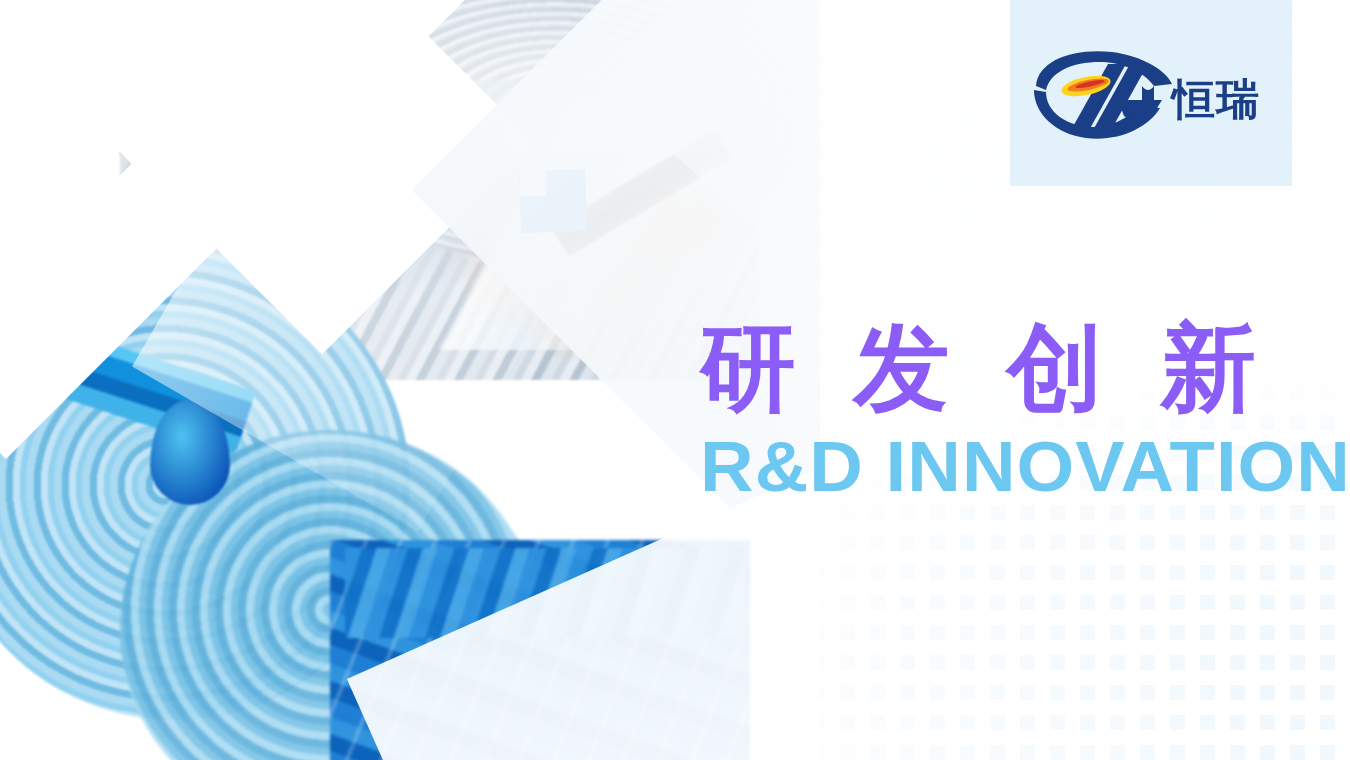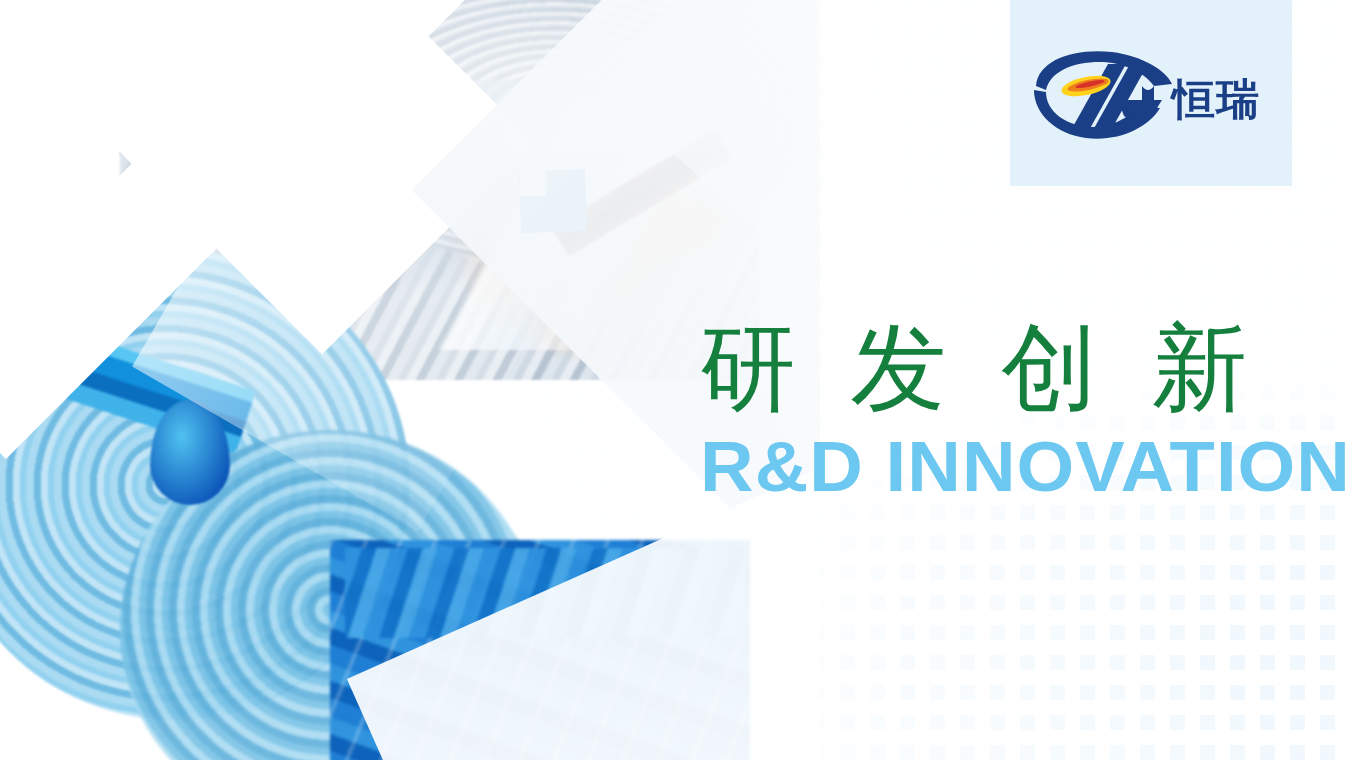--- a/index.html
+++ b/index.html
@@ -127,21 +127,21 @@
   .logo-panel{position:absolute;left:1010px;top:0;width:282px;height:186px;
     background:#e3f1fb;display:flex;align-items:center;justify-content:center;}
   .logo-inner{position:relative;width:250px;height:110px;}
   .logo-mark{position:absolute;left:0;top:8px;width:150px;height:96px;}
   .logo-cn{position:absolute;left:146px;top:40px;font-size:43px;line-height:1;
     font-weight:bold;color:#1b3f86;letter-spacing:1px;
     font-family:Liberation Serif, serif;}
 
   
   .headline{position:absolute;left:700px;top:320px;width:600px;}
-  .title-cn{font-size:96px;line-height:1.02;font-weight:normal;color:#15803d;
+  .title-cn{font-size:96px;line-height:1.02;font-weight:bold;color:#8b5cf6;
     letter-spacing:12px;white-space:nowrap;
     font-family:"DejaVu Sans","Liberation Sans",sans-serif;
     transform:scaleX(1.0);transform-origin:left center;}
   .title-en{margin-top:14px;font-size:70px;line-height:1;font-weight:bold;
     color:#6cc8f0;letter-spacing:1px;white-space:nowrap;
     font-family:"Liberation Sans",sans-serif;
     transform:scaleX(1.06);transform-origin:left center;}
 </style>
 </head>
 <body>

